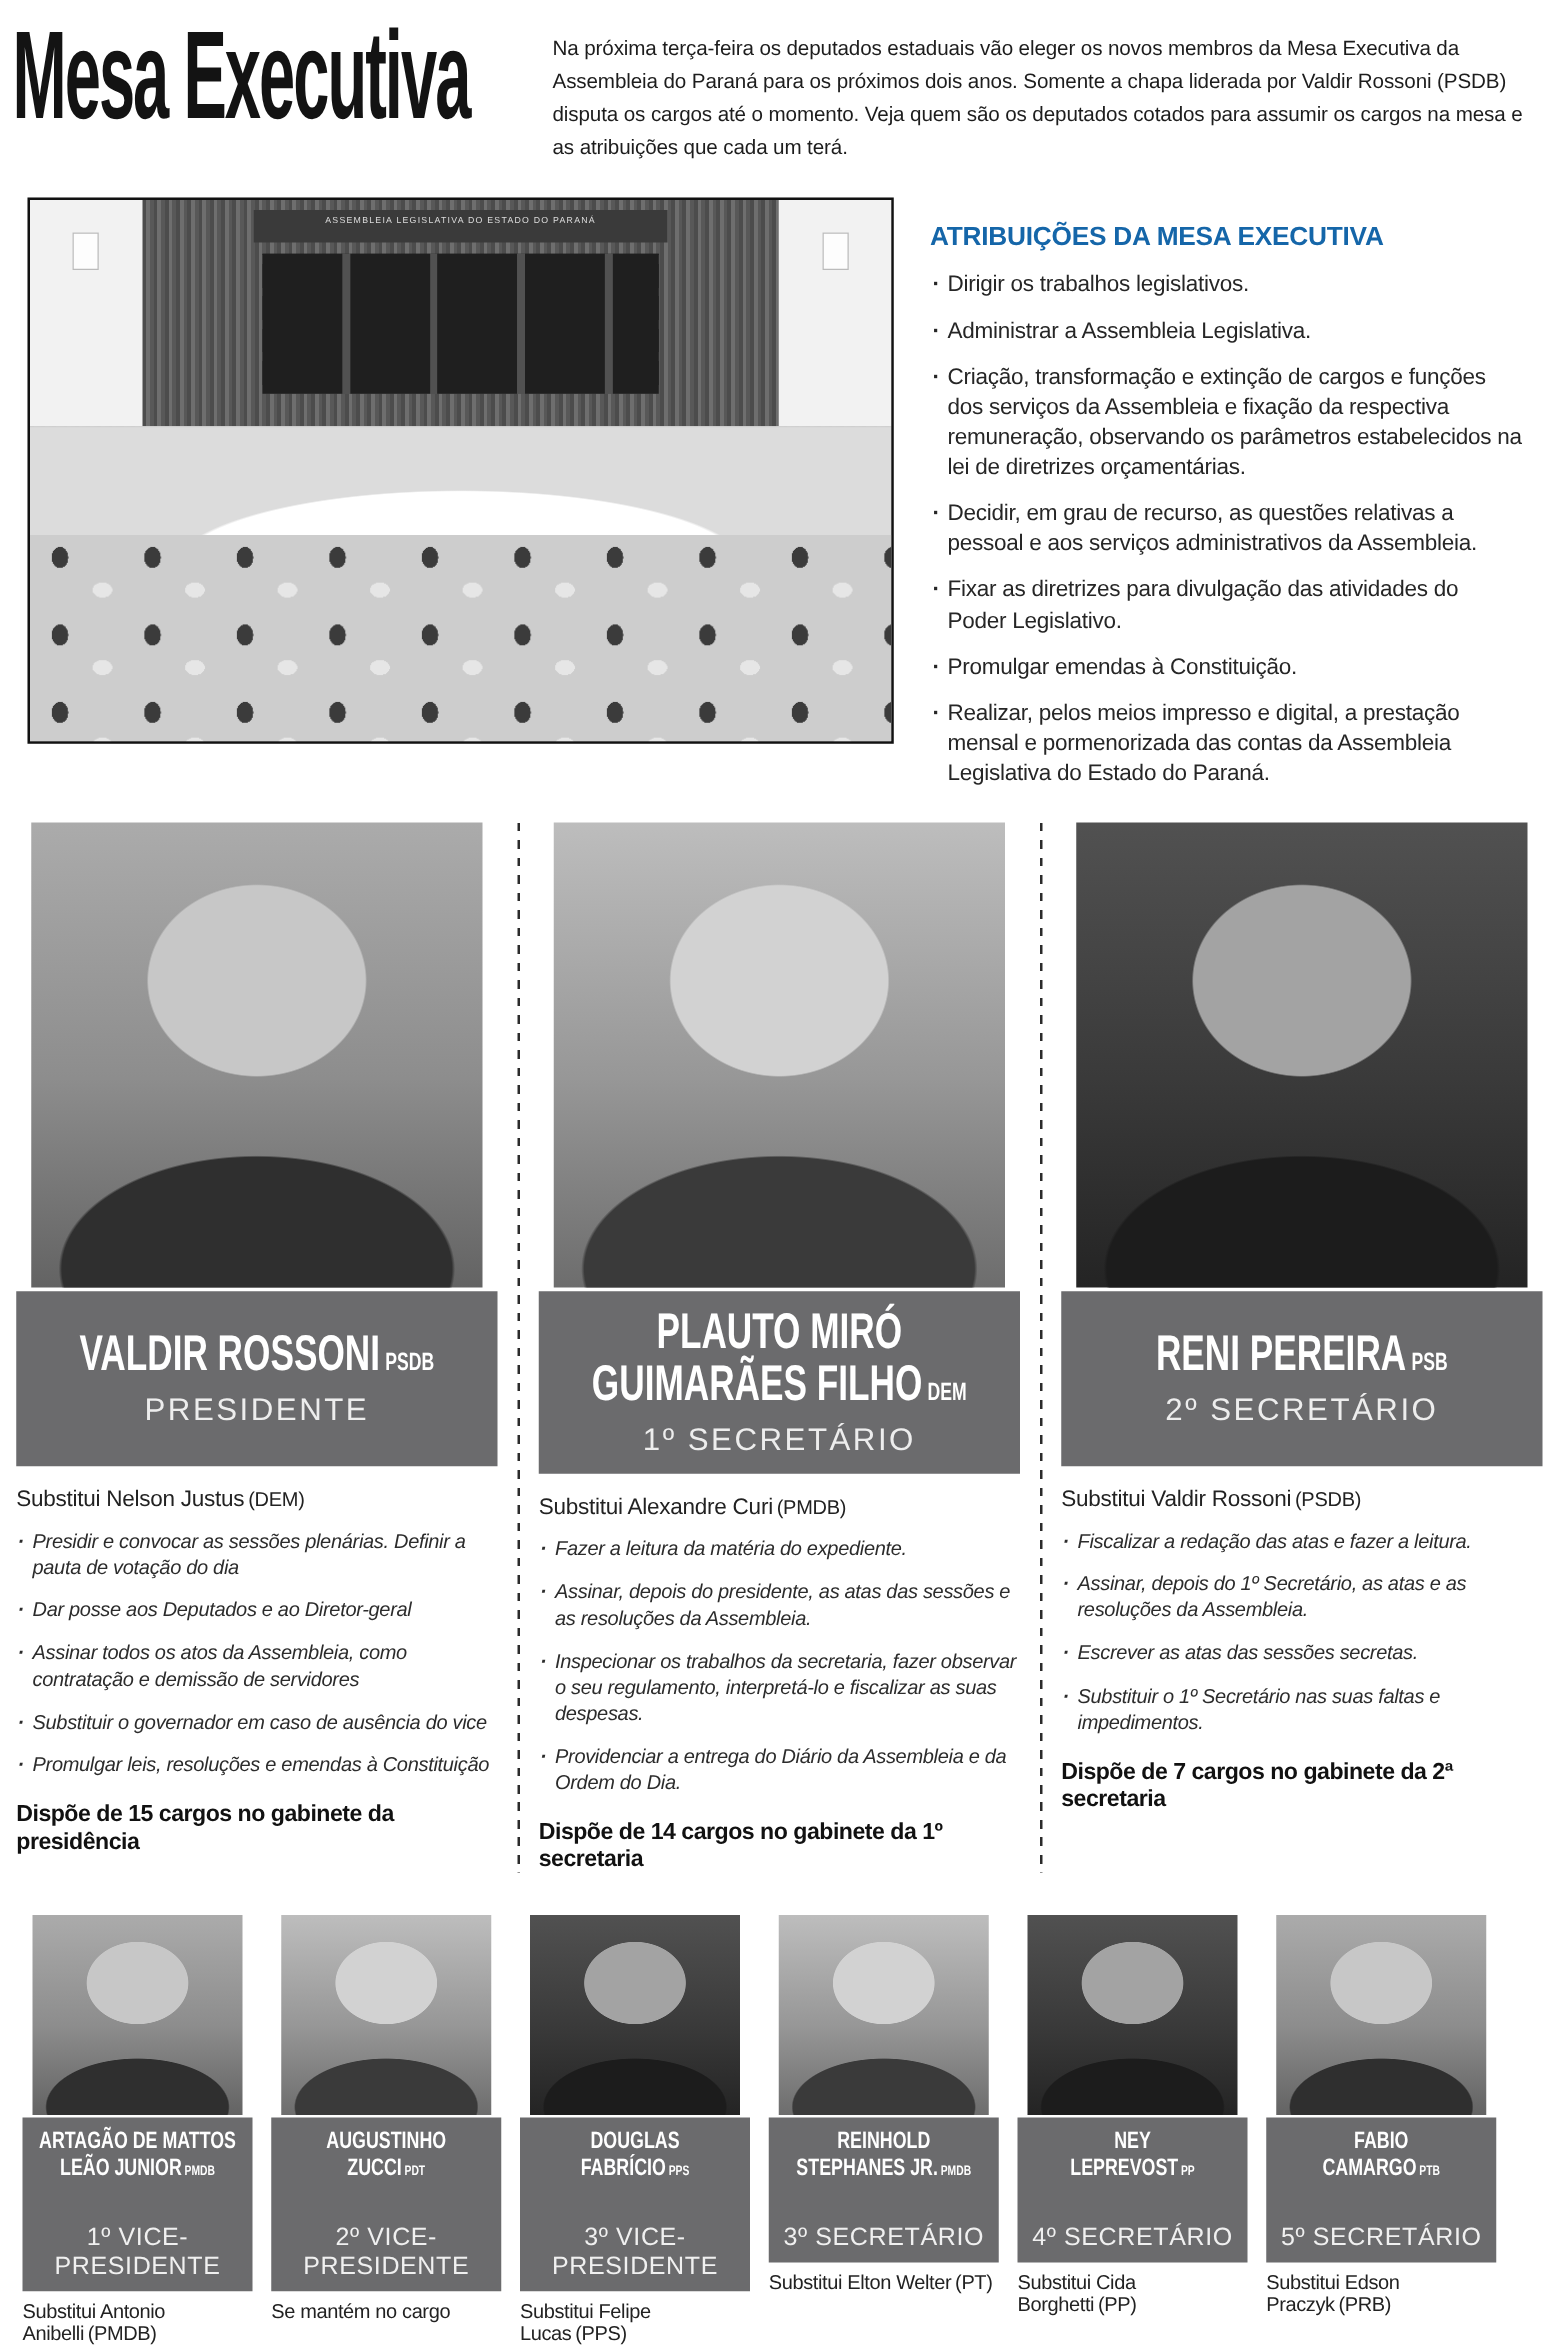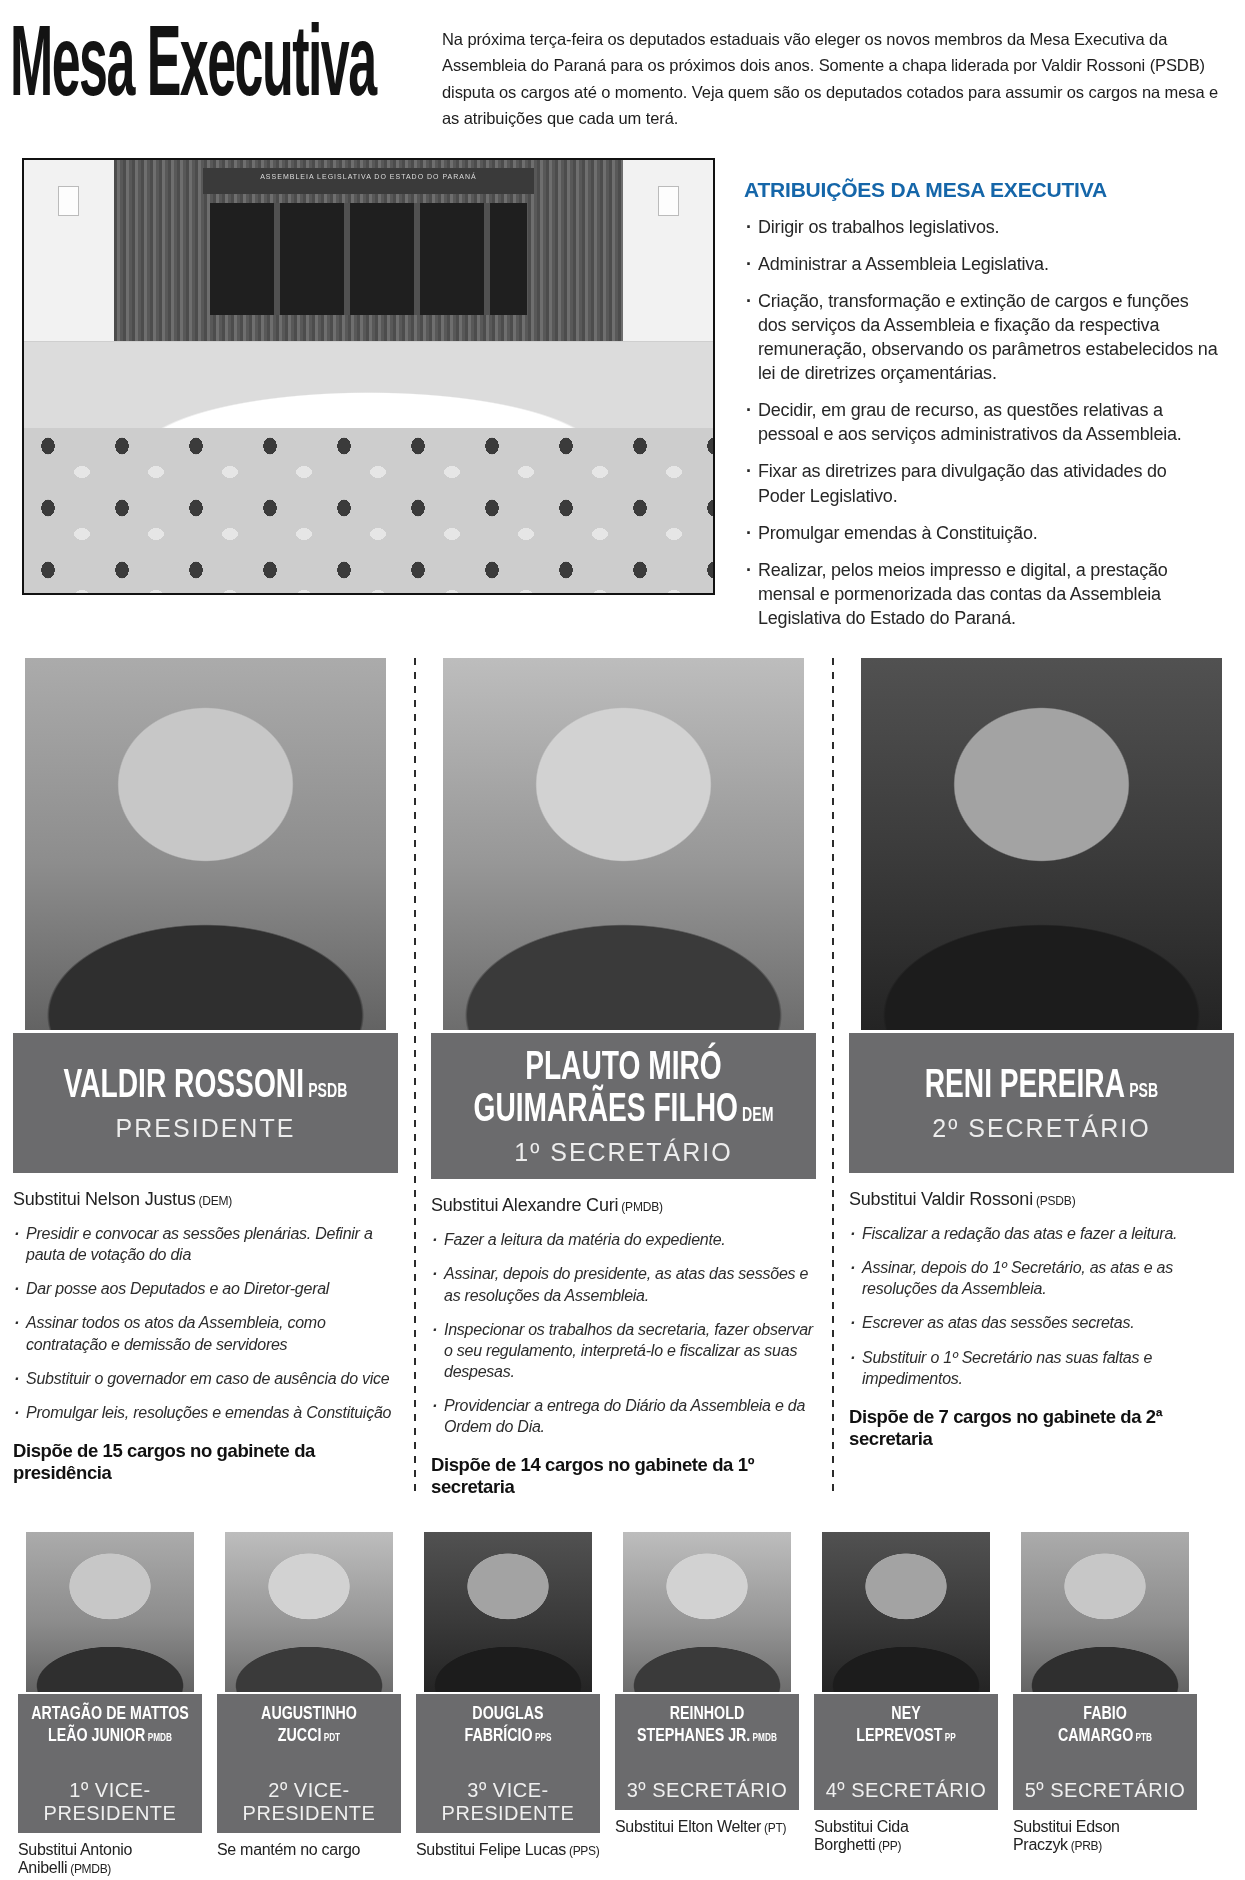--- a/index.html
+++ b/index.html
@@ -68,21 +68,21 @@
         linear-gradient(180deg,#515151 0%,#3a3a3a 55%,#242424 100%); }
   .portrait-lg { height:372px; margin:0 12px; }
   .namebox { margin-top:3px; background:#6b6b6d; color:#fff; min-height:140px;
              display:flex; flex-direction:column; justify-content:center; padding:12px 0; }
   .member-name { font-size:40px; font-weight:bold; line-height:1.04; }
   .cond { display:block; width:142%; transform:scaleX(0.704); transform-origin:left top; text-align:center; }
   .cond-sm { display:block; width:133.33%; transform:scaleX(0.75); transform-origin:left top; text-align:center; }
   .party-lg { font-size:20px; font-weight:bold; margin-left:6px; }
   .member-role { margin-top:10px; text-align:center; font-size:25px; letter-spacing:2px; color:#ededed; }
   .sub { margin-top:16px; font-size:18px; color:#222; letter-spacing:-0.2px; }
-  .sub .p, .dep-cap .p { font-size:12px; margin-left:3px; }
+  .sub .p, .dep-cap .p { font-size:16px; margin-left:3px; }
   .bullets { list-style:none; margin-top:4px; }
   .bullets li { position:relative; padding-left:13px; margin-top:13px; font-size:16px;
                 line-height:1.32; color:#2c2c2c; letter-spacing:-0.25px;font-style:italic; }
   .bullets li::before { content:"·"; position:absolute; left:1px; font-weight:bold; }
   .member-foot { margin-top:17px; font-weight:bold; font-size:18.5px; color:#111; letter-spacing:-0.4px; }
 
   
   .deputies { display:flex; gap:15px; margin:34px 0 0 18px; }
   .dep { width:184px; flex:0 0 auto; }
   .portrait-sm { height:160px; margin:0 8px; }

